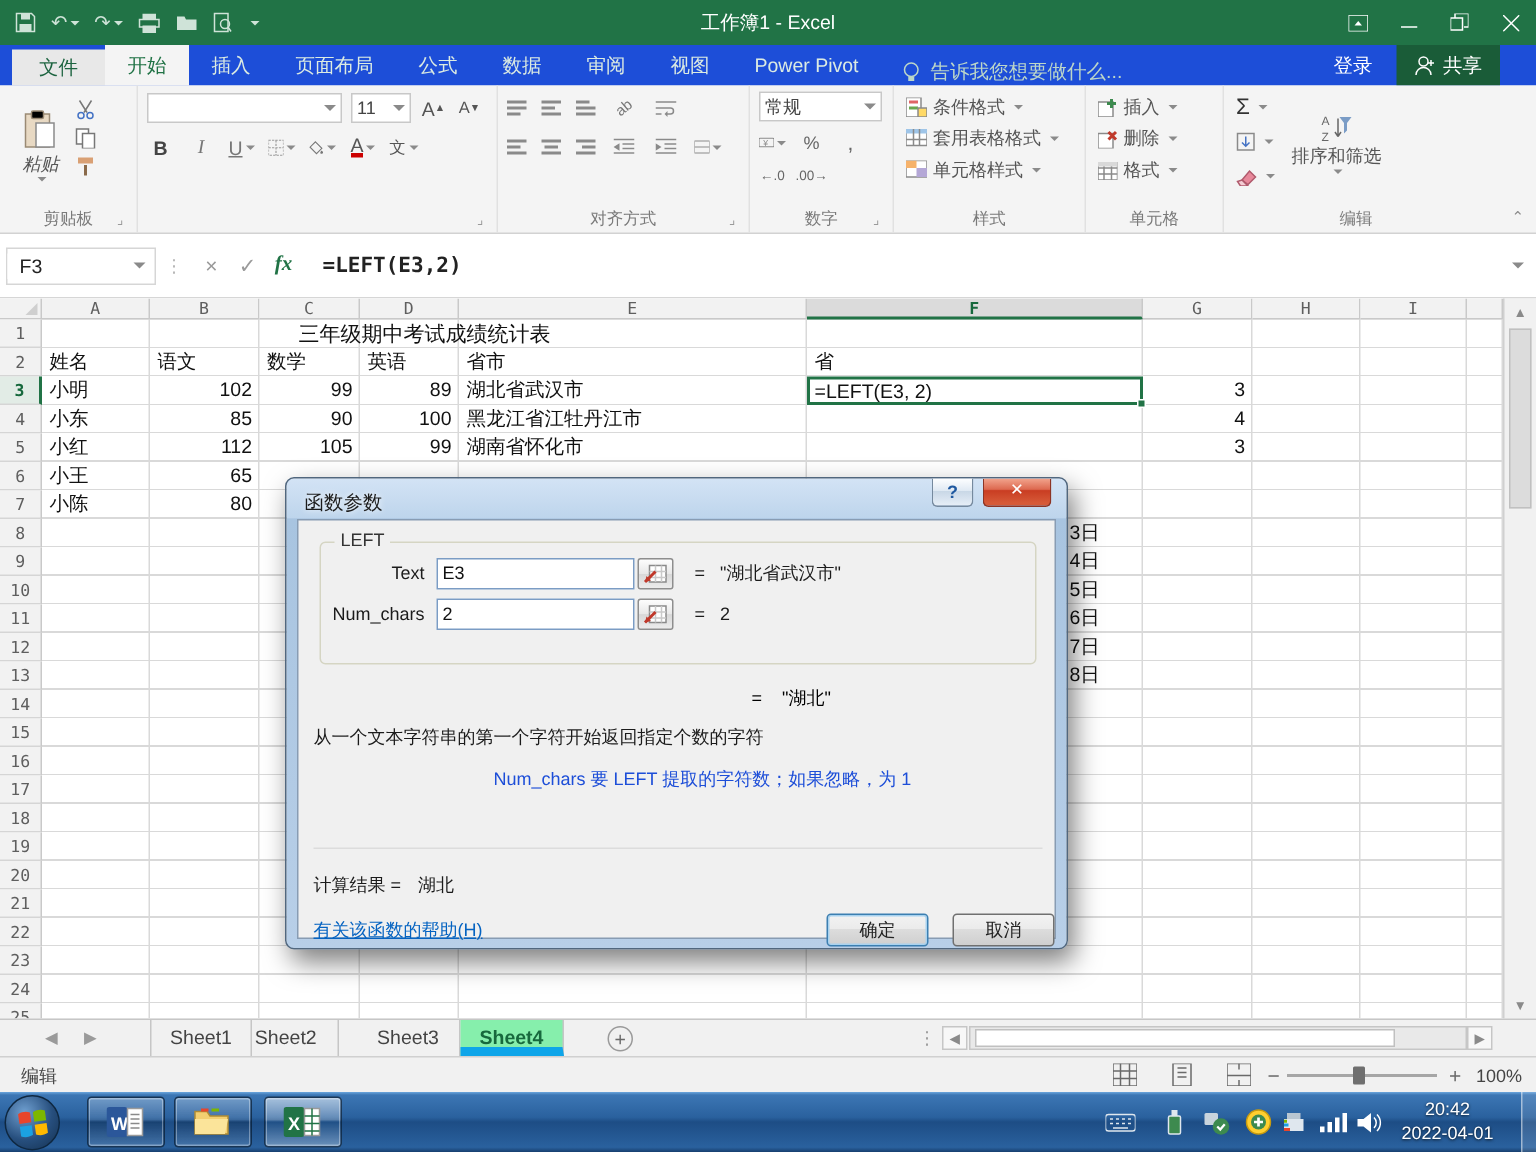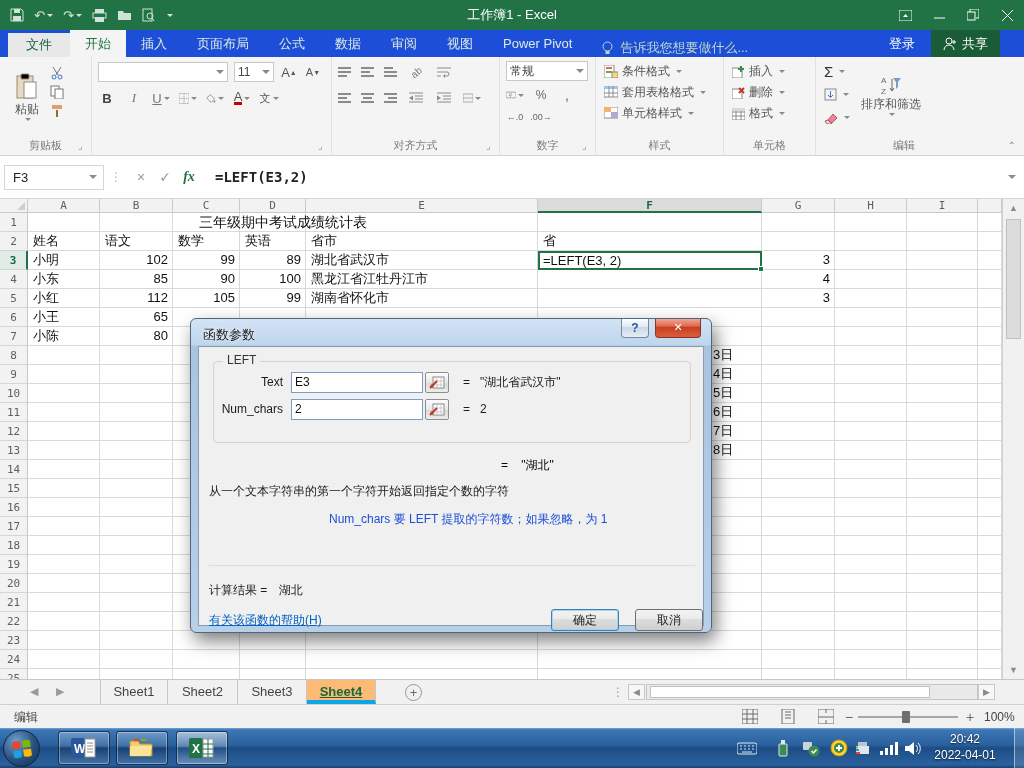--- a/index.html
+++ b/index.html
@@ -104,21 +104,21 @@
   .dlg-btn{top:262px;width:68px;height:22px;border:1px solid #707070;border-radius:3px;text-align:center;line-height:20px;font-size:12px;color:#222;
     background:linear-gradient(#f2f2f2,#ebebeb 45%,#dddddd 46%,#cfcfcf);}
   #btn-ok{left:352px;border-color:#3c7fb1;box-shadow:0 0 0 1px #a8d2ef inset;}
   #btn-cancel{left:436px;}
 
   
   #sheetbar{left:0;top:679px;width:1024px;height:25px;background:#f1f1f1;border-top:1px solid #c6c6c6;font-size:12px;color:#444;}
   .navarr{top:5px;color:#9a9a9a;font-size:11px;}
   .stab{top:0;height:24px;line-height:24px;text-align:center;border-right:1px solid #c6c6c6;color:#444;font-size:13px;}
   .stab.first{border-left:1px solid #c6c6c6;}
-  .stab.active{background:#fdba74;color:#17693d;font-weight:bold;border-bottom:4px solid #0ea5e9;text-decoration:underline;}
+  .stab.active{background:#86efac;color:#17693d;font-weight:bold;border-bottom:6px solid #0ea5e9;}
   #addsheet{top:4px;width:17px;height:17px;border:1px solid #9a9a9a;border-radius:50%;color:#6a6a6a;text-align:center;line-height:15px;font-size:13px;}
   #sb-dots{top:5px;color:#9a9a9a;}
   .hsc-arrow{top:4px;width:17px;height:16px;border:1px solid #c6c6c6;background:#f7f7f7;color:#8a8a8a;font-size:9px;text-align:center;line-height:15px;}
   #hsc-track{top:4px;left:646px;width:332px;height:16px;background:#e9e9e9;border:1px solid #c6c6c6;}
   #hsc-thumb{top:1px;left:3px;width:280px;height:12px;background:#fff;border:1px solid #c0c0c0;}
 
   
   #statusbar{left:0;top:704px;width:1024px;height:24px;background:#f1f1f1;border-top:1px solid #d0d0d0;color:#444;}
   #mode{left:14px;top:4px;font-size:12px;color:#444;}
   .viewic{top:4px;width:18px;height:16px;color:#6a6a6a;}
@@ -238,21 +238,21 @@
           </svg>
         <span>共享</span>
       </span>
     </span>
   </div>
 
   <div id="ribbon" class="abs">
 
     <div class="rgroup" style="width:92px;">
       <div style="display:flex;">
-        <div class="gbtn" style="width:42px;height:72px;">
+        <div class="gbtn" style="width:42px;height:72px;font-style:italic;">
           <svg width="24" height="28" viewBox="0 0 24 28">
               <rect x="2" y="3" width="16" height="22" fill="#e8d9c3" stroke="#9a8a74"></rect>
               <rect x="6" y="1" width="8" height="5" rx="1" fill="#b5a astronomer" stroke="#9a8a74"></rect>
               <rect x="9" y="9" width="12" height="16" fill="#fff" stroke="#8a8a8a"></rect>
             </svg>
           <span>粘贴</span>
           <span class="mini-carrow"></span>
         </div>
         <div style="display:flex;flex-direction:column;gap:3px;padding-top:4px;">
           <span class="small-ic">
@@ -670,21 +670,21 @@
       </div>
       <a id="dlg-link" class="abs">有关该函数的帮助(H)</a>
       <div id="btn-ok" class="dlg-btn abs">确定</div>
       <div id="btn-cancel" class="dlg-btn abs">取消</div>
     </div>
   </div>
 
   <div id="sheetbar" class="abs">
     <span class="navarr abs" style="left:30px;">◀</span>
     <span class="navarr abs" style="left:56px;">▶</span>
-    <span id="sheettabs"><span class="stab abs first" style="left: 100px; width: 68px;">Sheet1</span><span class="stab abs" style="left: 168px; width: 70px;">Sheet2</span><span class="stab abs" style="left: 238px; width: 69px;">Sheet3</span><span class="stab abs active" style="left: 307px; width: 69px;">Sheet4</span></span>
+    <span id="sheettabs"><span class="stab abs first" style="left: 100px; width: 68px;">Sheet1</span><span class="stab abs" style="left: 156px; width: 70px;">Sheet2</span><span class="stab abs" style="left: 238px; width: 69px;">Sheet3</span><span class="stab abs active" style="left: 307px; width: 69px;">Sheet4</span></span>
     <span id="addsheet" class="abs" style="left:405px;">+</span>
     <span id="sb-dots" class="abs" style="left:612px;">⋮</span>
     <span class="hsc-arrow abs" style="left:628px;">◀</span>
     <span id="hsc-track" class="abs">
         <span id="hsc-thumb" class="abs"></span>
       </span>
     <span class="hsc-arrow abs" style="left:978px;">▶</span>
   </div>
 
   <div id="statusbar" class="abs">

